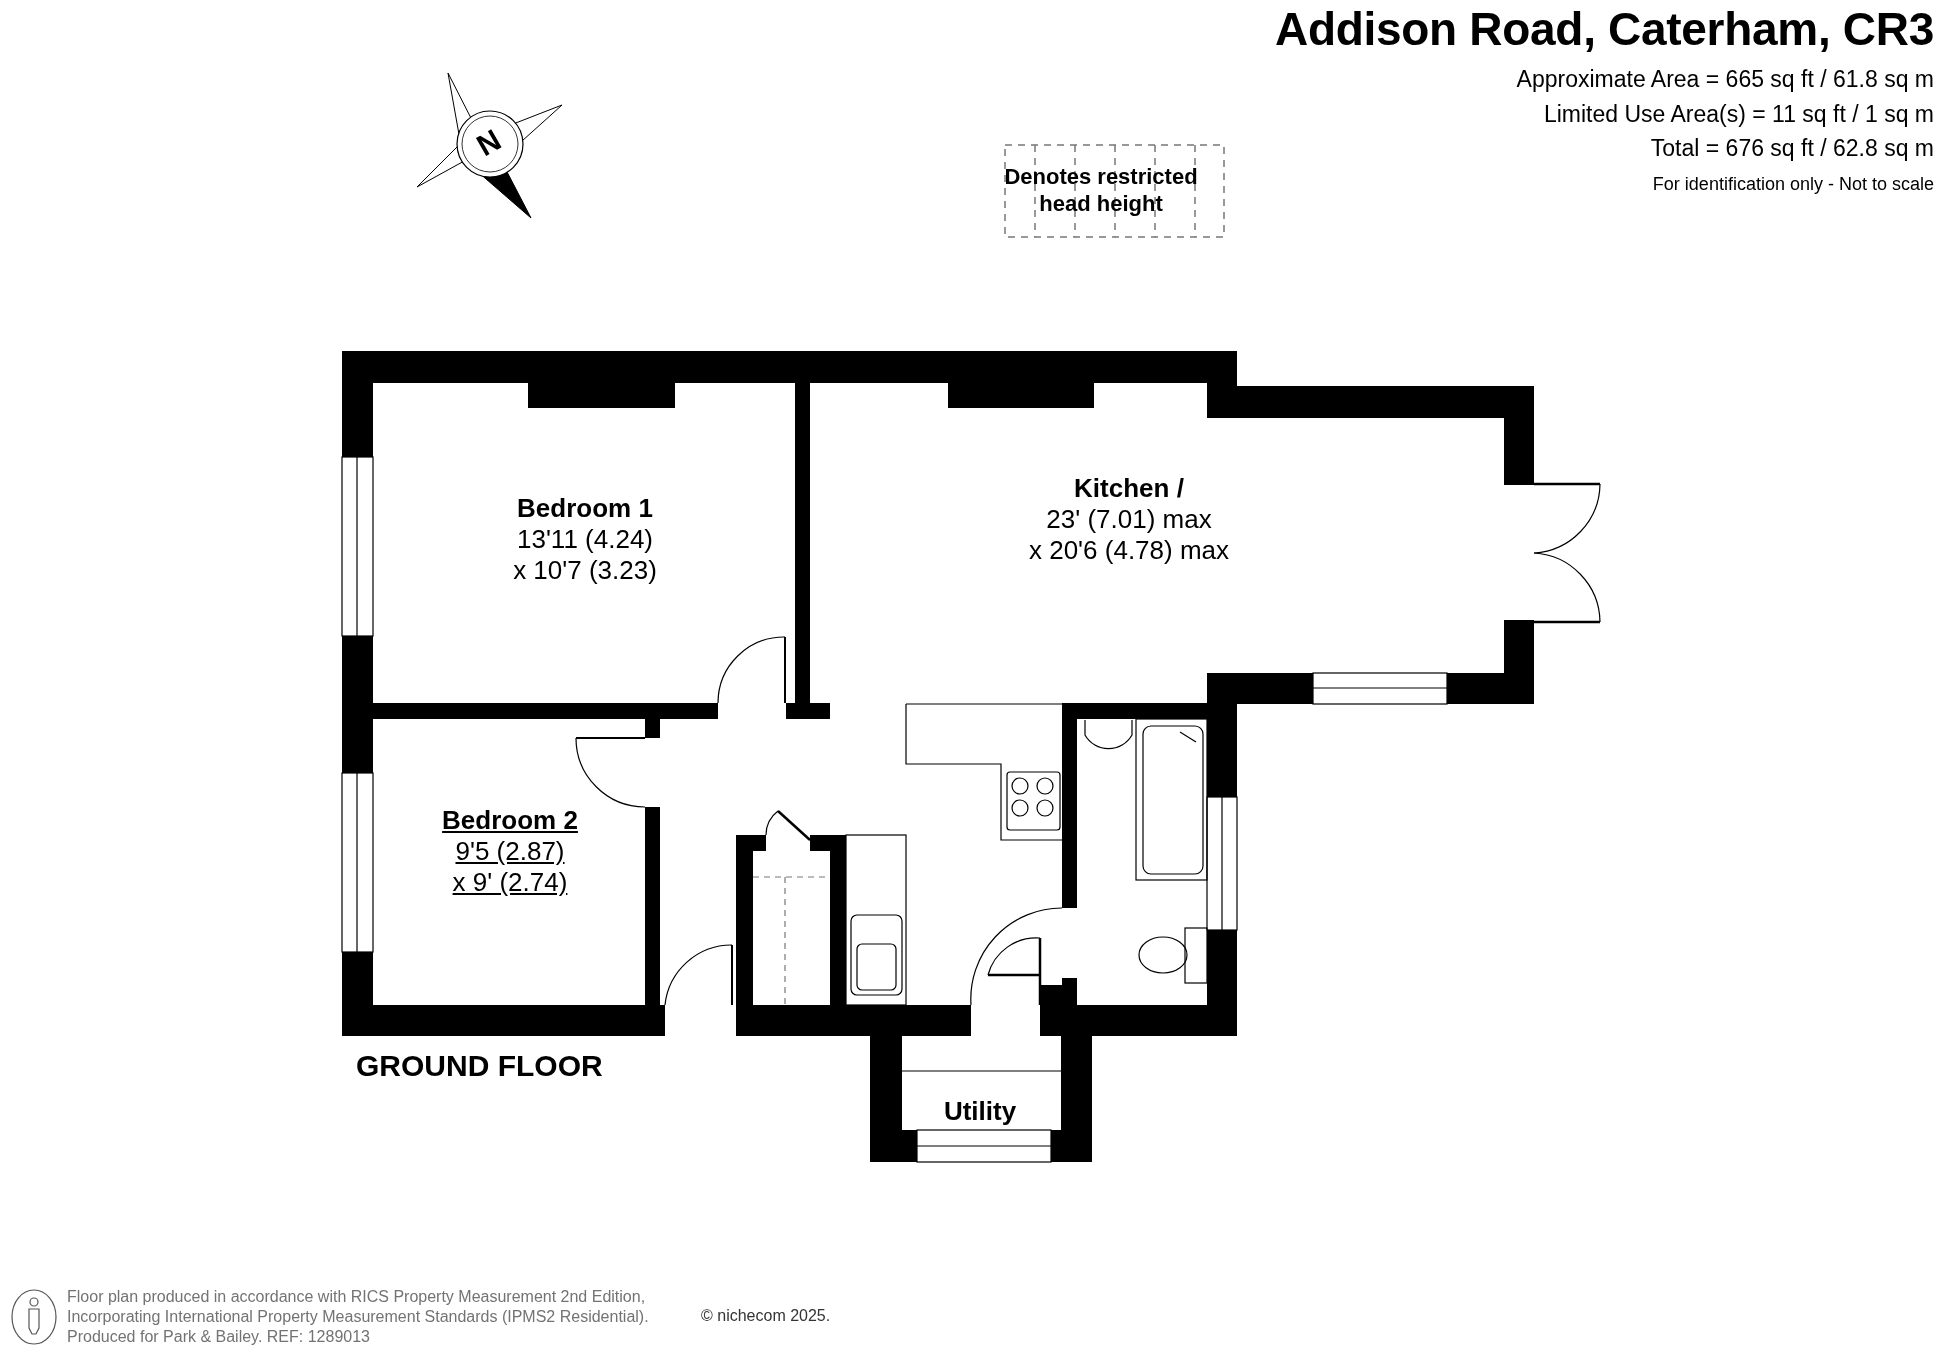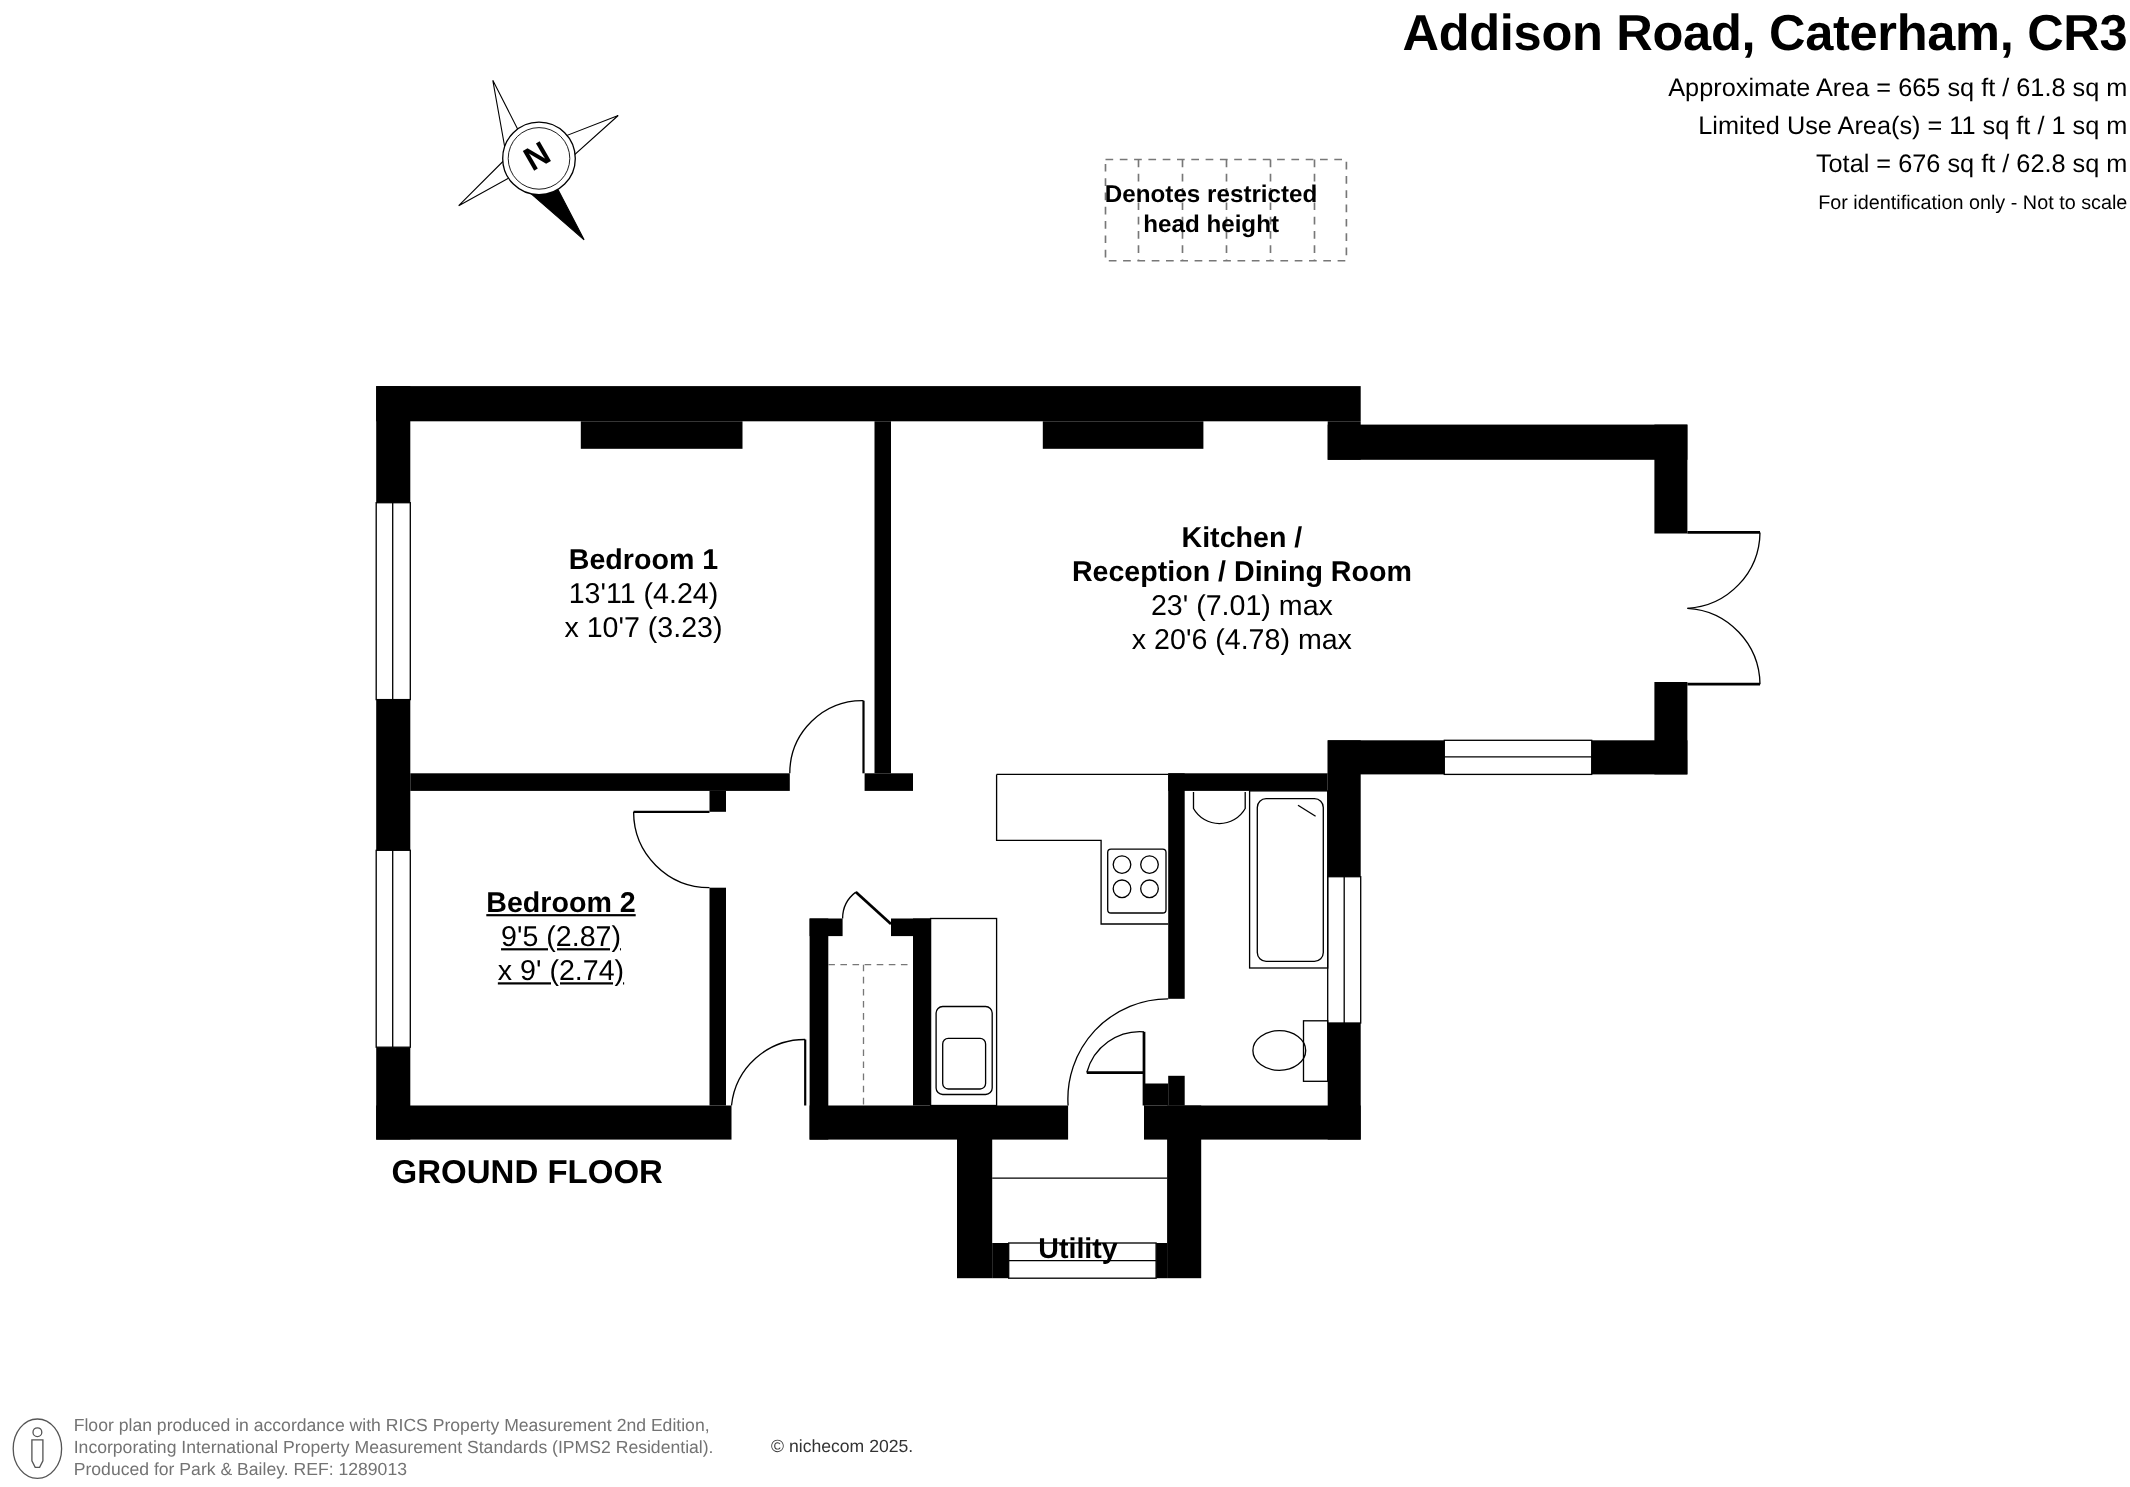--- a/index.html
+++ b/index.html
@@ -184,26 +184,25 @@
 </div>
 
 <div class="abs room-label" style="left:400px;top:805px;width:220px;text-decoration:underline;">
   <div class="room-name">Bedroom 2</div>
   <div class="room-dim">9'5 (2.87)</div>
   <div class="room-dim">x 9' (2.74)</div>
 </div>
 
 <div class="abs room-label" style="left:929px;top:473px;width:400px;">
   <div class="room-name">Kitchen /</div>
-  <div class="room-name">Reception / Dining Room</div>
   <div class="room-dim">23' (7.01) max</div>
   <div class="room-dim">x 20'6 (4.78) max</div>
 </div>
 
-<div class="abs room-label" style="left:920px;top:1120px;width:120px;">
+<div class="abs room-label" style="left:920px;top:1096px;width:120px;">
   <div class="room-name">Utility</div>
 </div>
 
 <div class="abs floor-label">GROUND FLOOR</div>
 
 <svg class="abs" style="left:8px;top:1288px;" width="52" height="58" viewBox="0 0 52 58">
   <ellipse cx="26" cy="29" rx="22" ry="27" fill="none" stroke="#555" stroke-width="1.2"></ellipse>
   <circle cx="26" cy="14" r="4" fill="none" stroke="#555" stroke-width="1.2"></circle>
   <path d="M21,21 L31,21 L31,40 L28,46 L24,46 L21,40 Z" fill="none" stroke="#555" stroke-width="1.2"></path>
 </svg>

